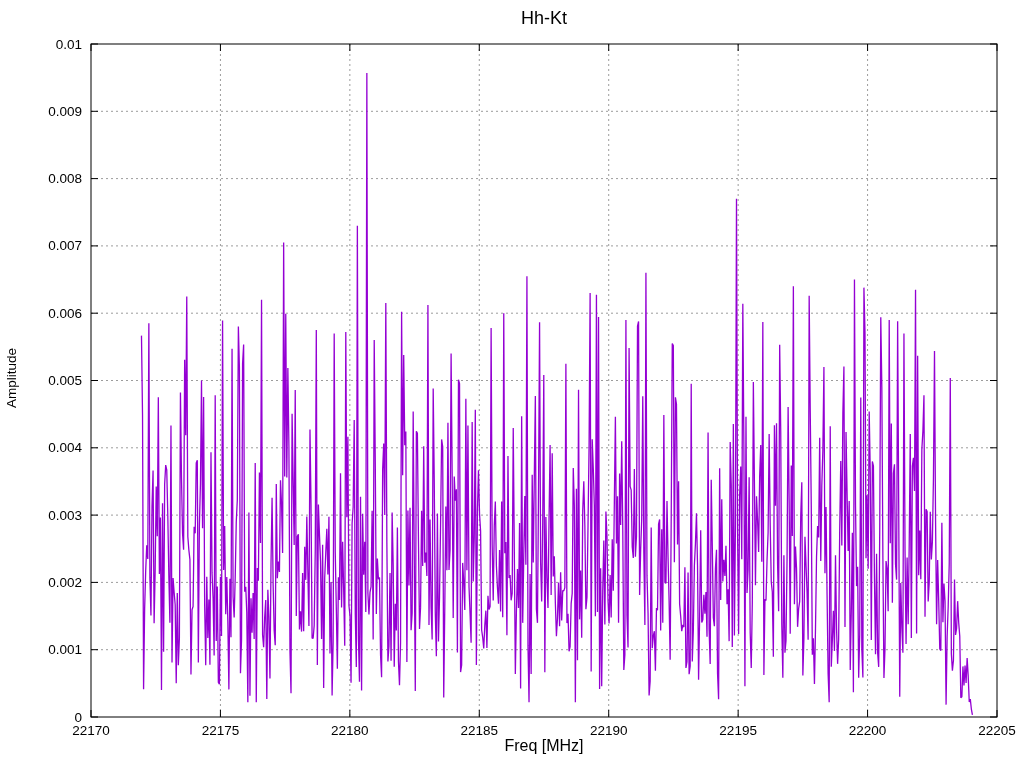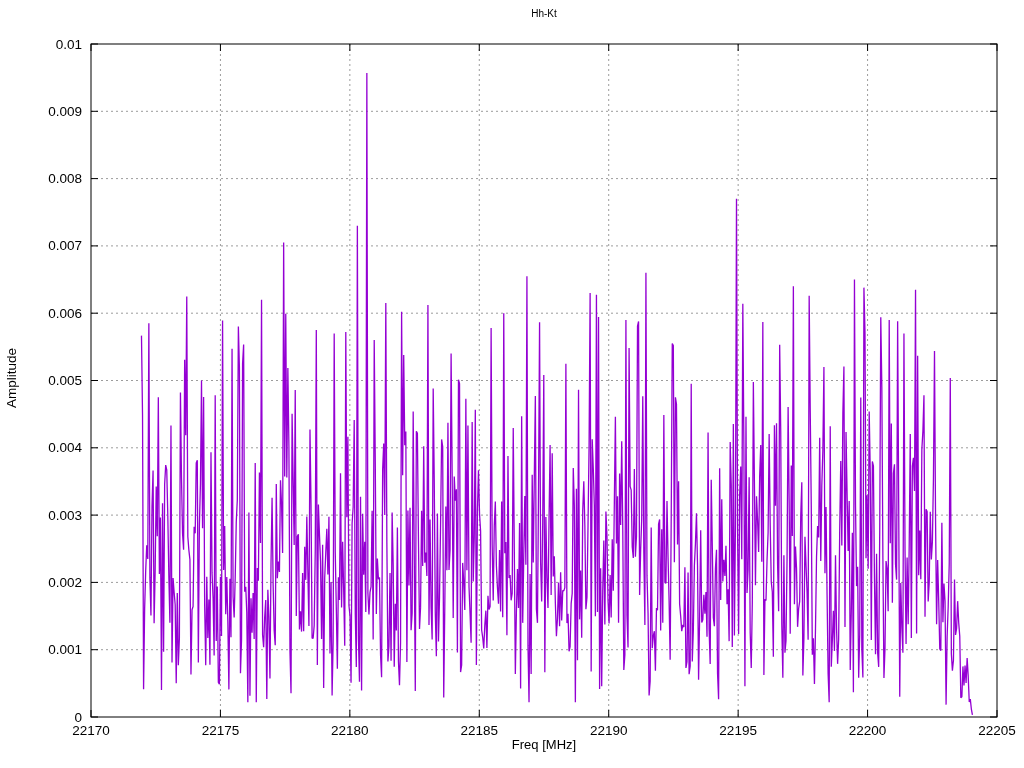--- a/index.html
+++ b/index.html
@@ -11,28 +11,28 @@
     position: relative;
     width: 1024px;
     height: 768px;
     background: #ffffff;
     overflow: hidden;
   }
   .chart-title {
     position: absolute;
     left: 91px; top: 8px; width: 906px;
     text-align: center;
-    font-size: 10px;
+    font-size: 18px;
     color: #000000;
   }
   .x-axis-title {
     position: absolute;
     left: 91px; top: 737px; width: 906px;
     text-align: center;
-    font-size: 13px;
+    font-size: 16px;
     color: #000000;
   }
   .y-axis-title {
     position: absolute;
     left: 11px; top: 378px;
     transform: translate(-50%, -50%) rotate(-90deg);
     white-space: nowrap;
     font-size: 13.5px;
     color: #000000;
   }

